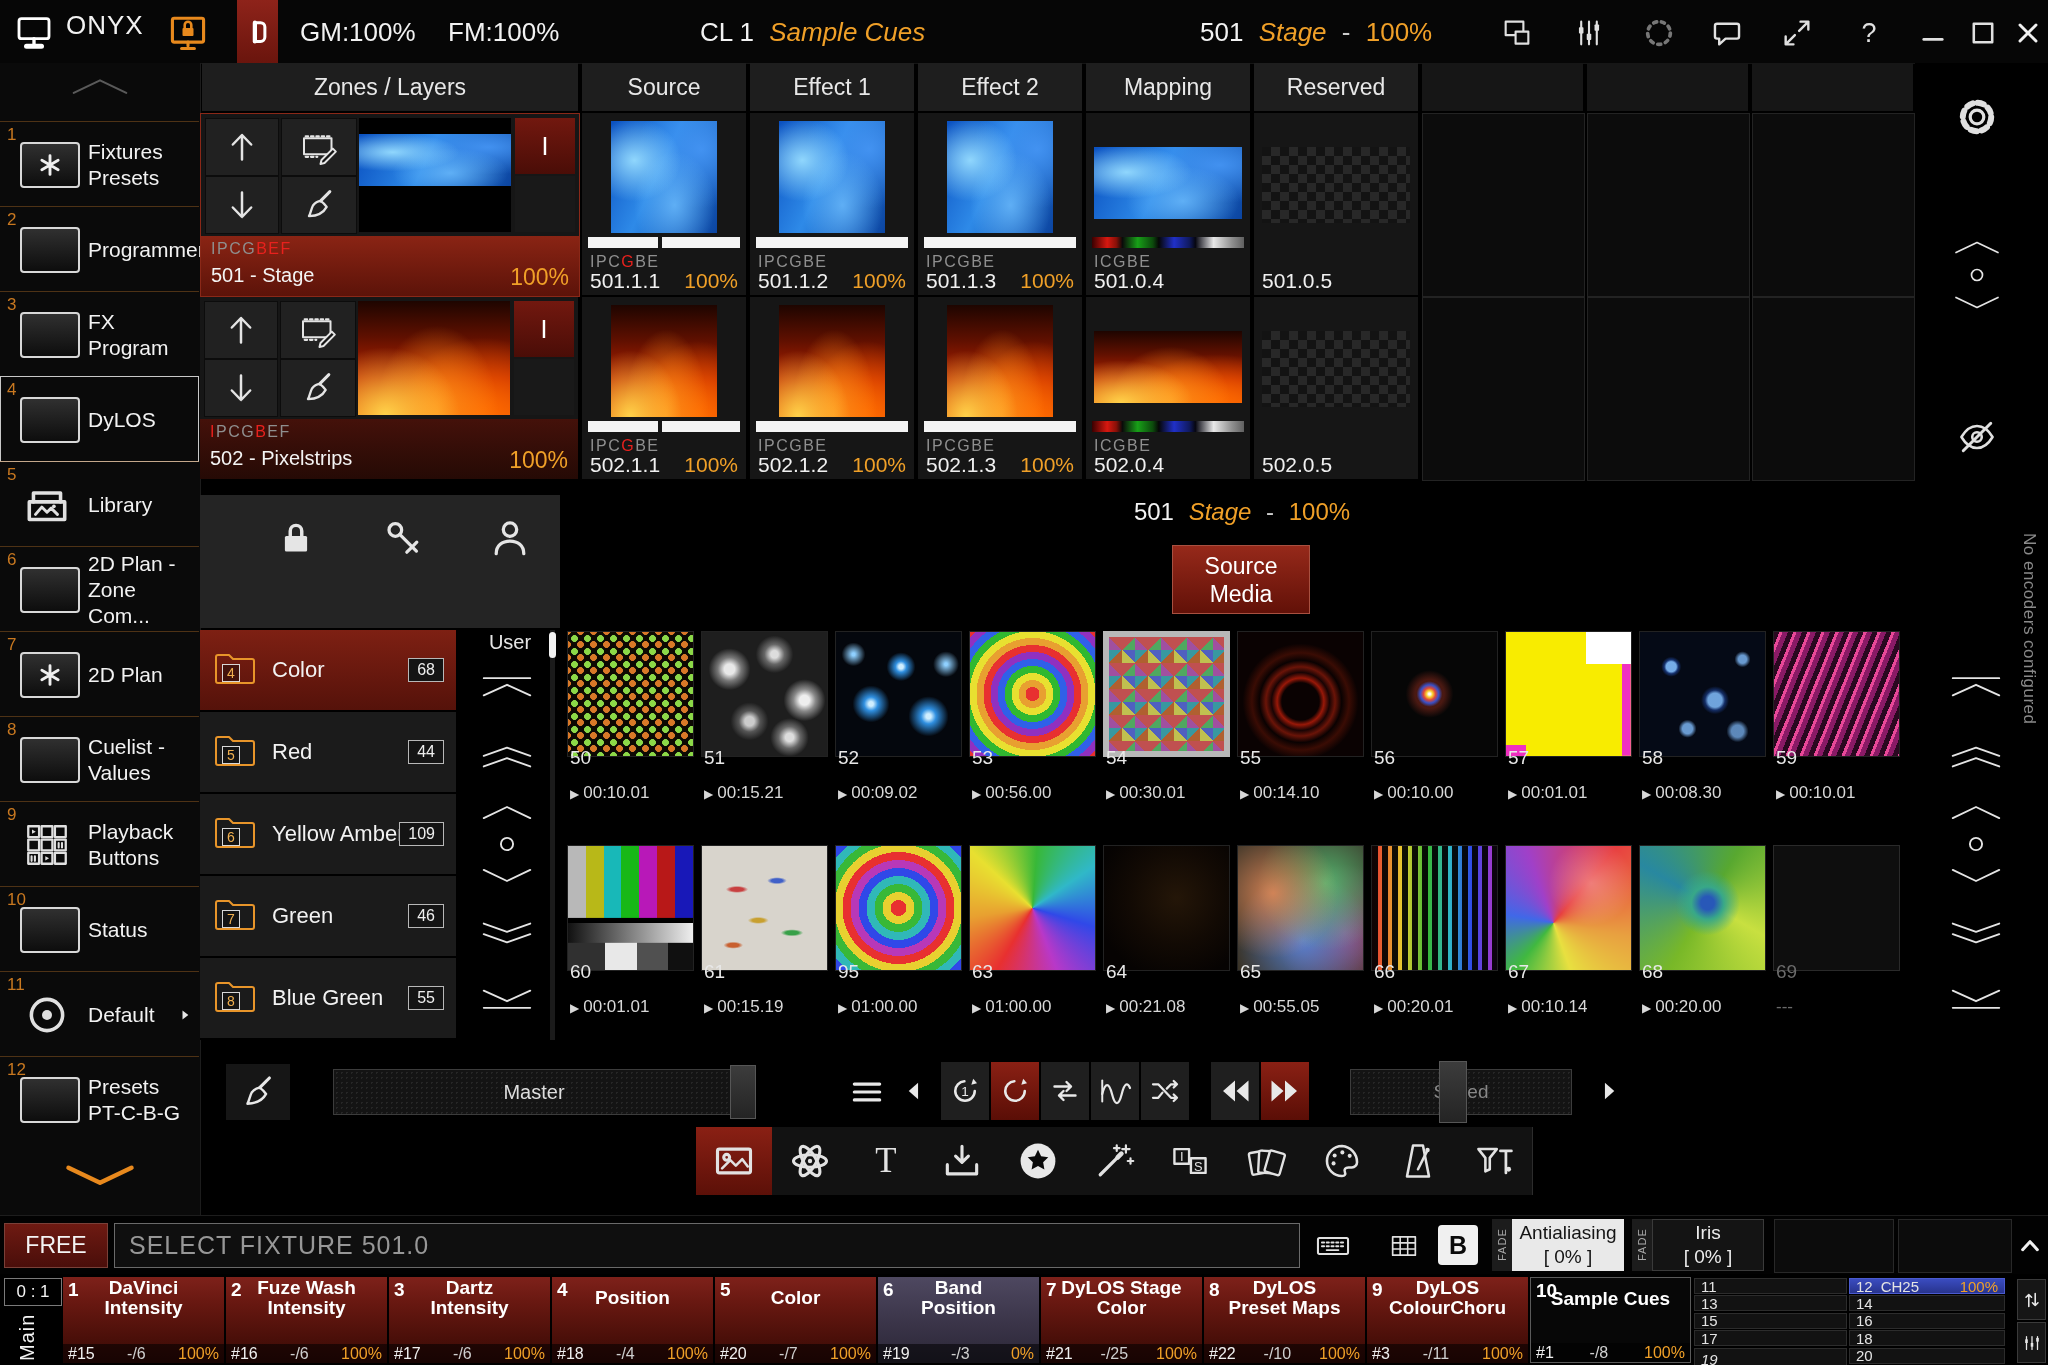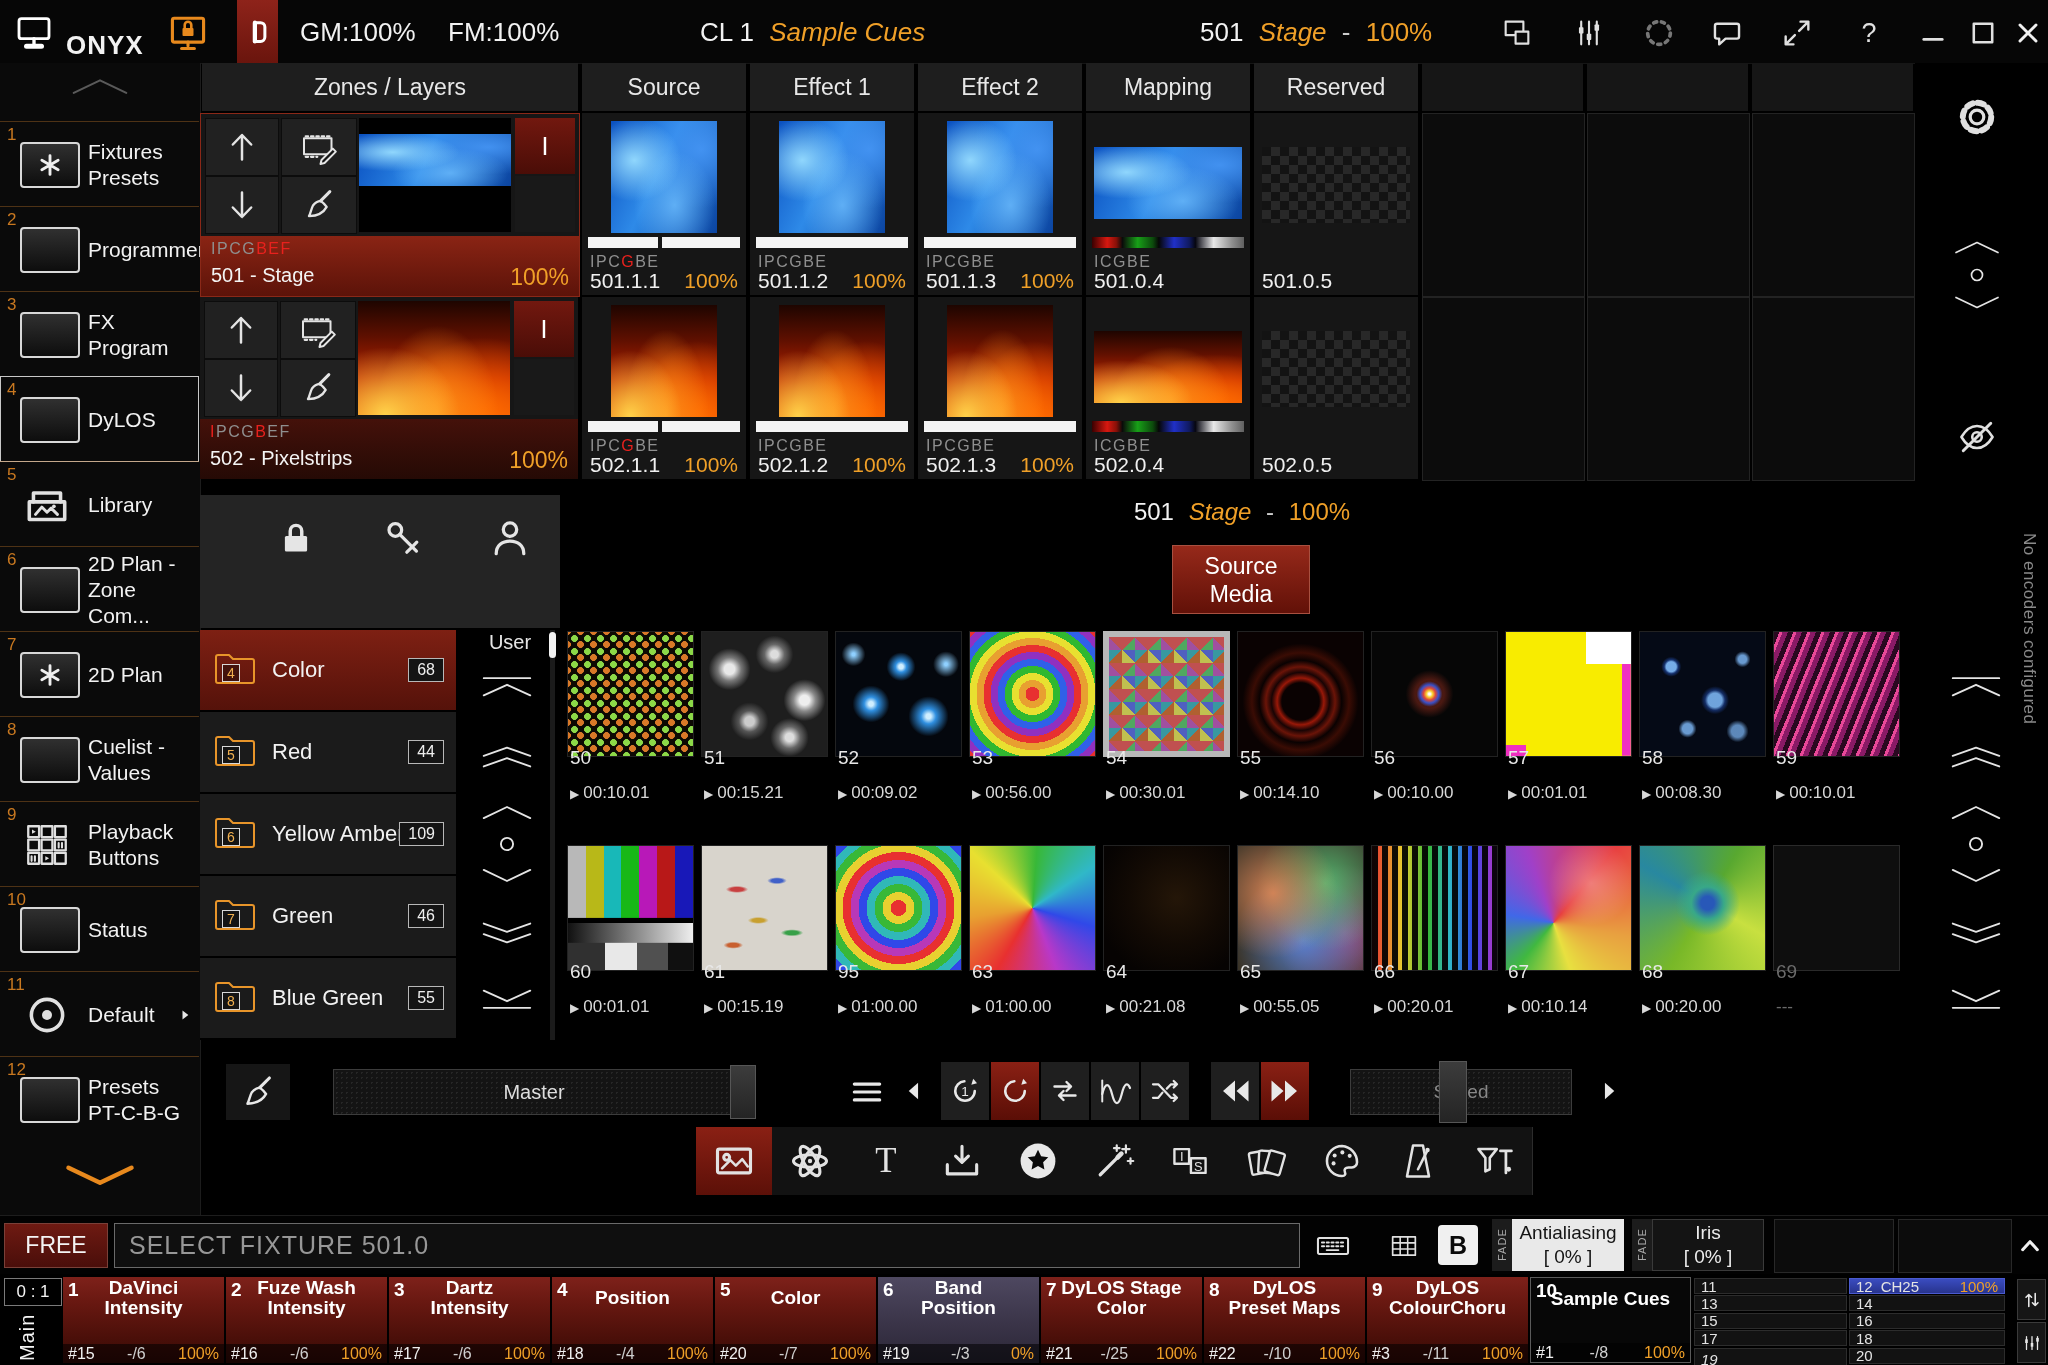--- a/index.html
+++ b/index.html
@@ -174,21 +174,21 @@
 <div class="screen">
 
   <div class="abs" id="titlebar">
     <span class="abs i" style="left:14px;top:12px;width:40px;height:40px;color:#fff">
         <svg viewBox="0 0 24 24" fill="none" stroke="currentColor" stroke-width="1.7" stroke-linecap="round" stroke-linejoin="round">
           <rect x="3" y="4" width="18" height="12" rx="1.5"></rect>
           <path d="M12 16v3" stroke-width="2"></path>
           <path d="M7.5 20.5h9" stroke-width="3"></path>
         </svg>
       </span>
-    <span class="abs tb-txt" style="left:66px;top:30px;font-weight:bold;letter-spacing:1px">ONYX</span>
+    <span class="abs tb-txt" style="left:66px;top:10px;font-weight:normal;letter-spacing:1px">ONYX</span>
     <span class="abs i" style="left:166px;top:9px;width:44px;height:46px;color:#e8891d">
         <svg viewBox="0 0 24 24" fill="none" stroke="currentColor" stroke-width="1.7" stroke-linecap="round" stroke-linejoin="round">
           <rect x="3.5" y="4.5" width="17" height="13" rx="1"></rect>
           <path d="M12 17.5v2M8.5 21h7"></path>
           <rect x="9" y="9.8" width="6" height="4.4" rx="0.5" fill="currentColor" stroke="none"></rect>
           <path d="M10.2 9.8V8.2a1.8 1.8 0 0 1 3.6 0v1.6" stroke-width="1.4"></path>
         </svg>
       </span>
     <div class="abs" id="ws-tab" style="left:237px;top:0;width:41px;height:63px">
       <span class="i" style="width:30px;height:34px;color:#fff">

